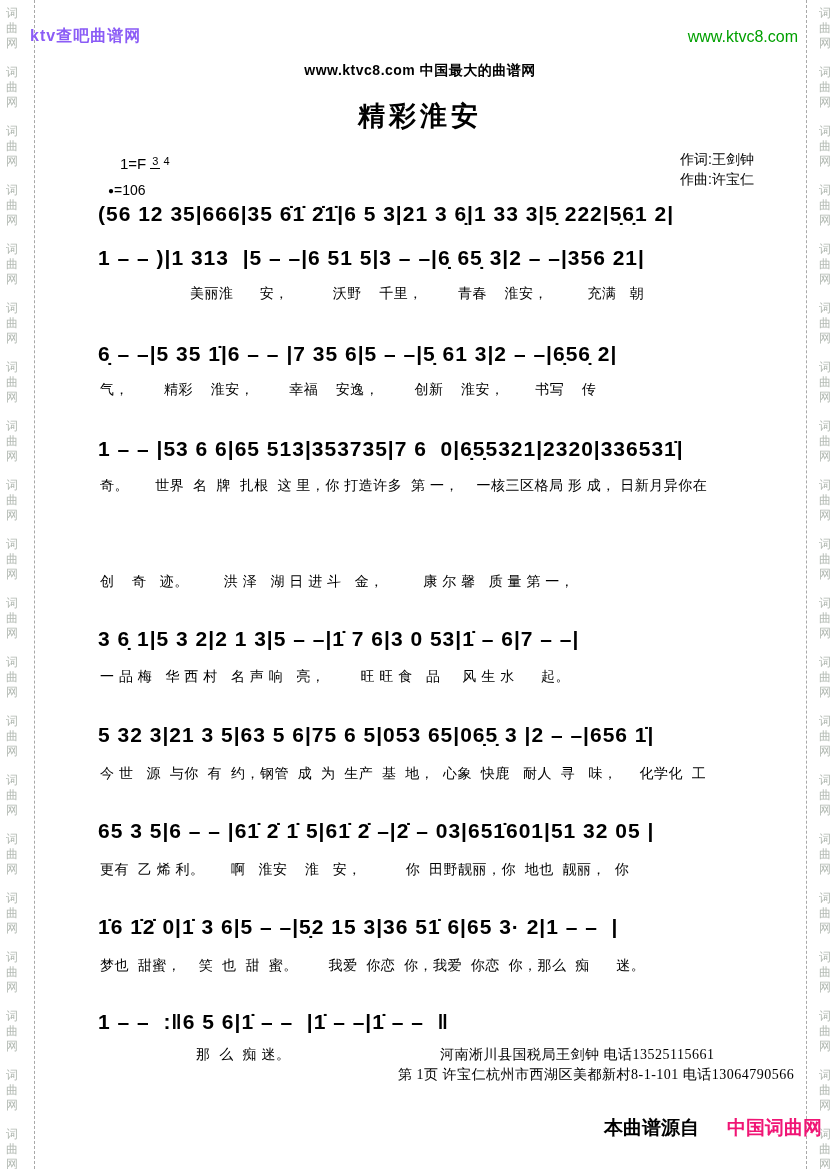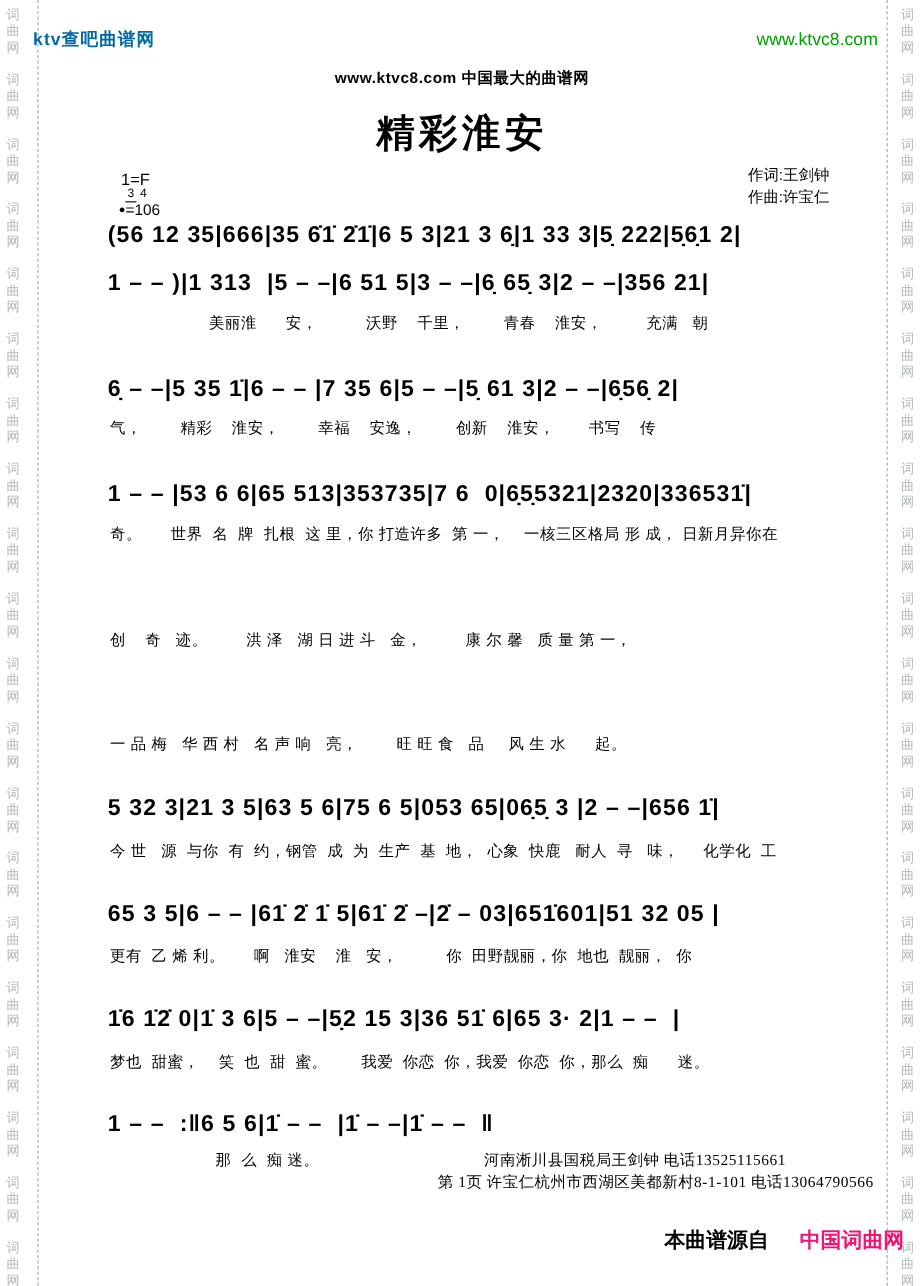--- a/index.html
+++ b/index.html
@@ -23,37 +23,37 @@
   .wm-group{margin-bottom:14px;text-align:center;}
   .dash{
     position:absolute;top:0;bottom:0;width:0;
     border-left:1px dashed #a8a8a8;
   }
   .dash-left{left:34px;}
   .dash-right{left:806px;}
   
   .hdr-left{
     position:absolute;left:30px;top:26px;
-    color:#0369a1;font-size:16px;font-weight:bold;letter-spacing:1px;
+    color:#8b5cf6;font-size:16px;font-weight:bold;letter-spacing:1px;
     text-decoration:none;
   }
   .hdr-center{
     position:absolute;left:0;right:0;top:26px;text-align:center;
     font-size:14px;color:#000;font-weight:bold;letter-spacing:0.5px;margin-top:36px;
   }
   .hdr-right{
     position:absolute;right:42px;top:28px;
     color:#00a000;font-size:16px;text-decoration:none;margin-left:35px;
   }
   
   .title{
     position:absolute;left:0;right:0;top:98px;text-align:center;
-    font-size:35px;font-weight:bold;letter-spacing:4px;
-  }
-  .keysig{position:absolute;left:110px;top:155px;font-size:15px;display:flex;align-items:flex-start;flex-direction:column;}
+    font-size:27px;font-weight:bold;letter-spacing:4px;
+  }
+  .keysig{position:absolute;left:120px;top:155px;font-size:15px;display:flex;align-items:center;}
   .frac{display:inline-block;text-align:center;margin-left:4px;font-size:11px;line-height:13px;position:relative;top:-2px;}
   .frac .num{border-bottom:1px solid #000;padding:0 2px 1px;}
   .frac .den{padding-top:1px;}
   .tempo{position:absolute;left:108px;top:182px;font-size:14px;}
   .tempo .dot{font-size:10px;vertical-align:1px;}
   .credits{position:absolute;left:650px;top:149px;font-size:14px;line-height:20px;margin-left:30px;}
   
   .notes{
     position:absolute;left:98px;
     font-family:Liberation Sans, sans-serif;
@@ -310,20 +310,21 @@
   <div class="lyr" style="top:285px;left:190px">美丽淮      安，          沃野    千里，        青春    淮安，         充满   朝</div>
 
   <div class="notes" style="top:342px">6̣ – –|5 35 1̇|6 – – |7 35 6|5 – –|5̣ 61 3|2 – –|6̣56̣ 2|</div>
   <div class="lyr" style="top:381px;left:100px">气，        精彩    淮安，        幸福    安逸，        创新    淮安，       书写    传</div>
 
   <div class="notes" style="top:437px">1 – – |53 6 6|65 513|353735|7 6  0|6̣5̣5321|2320|336531̇|</div>
   <div class="lyr" style="top:477px;left:100px">奇。      世界  名  牌  扎根  这 里，你 打造许多  第 一，    一核三区格局 形 成， 日新月异你在</div>
 
   <div class="lyr" style="top:573px;left:100px">创    奇   迹。        洪 泽   湖 日 进 斗   金，         康 尔 馨   质 量 第 一，</div>
 
+  <div class="notes" style="top:627px">3 6̣ 1|5 3 2|2 1 3|5 – –|1̇ 7 6|3 0 53|1̇ – 6|7 – –|</div>
   <div class="lyr" style="top:668px;left:100px">一 品 梅   华 西 村   名 声 响   亮，        旺 旺 食   品     风 生 水      起。</div>
 
   <div class="notes" style="top:723px">5 32 3|21 3 5|63 5 6|75 6 5|053 65|06̣5̣ 3 |2 – –|656 1̇|</div>
   <div class="lyr" style="top:765px;left:100px">今 世   源  与你  有  约，钢管  成  为  生产  基  地，  心象  快鹿   耐人  寻   味，     化学化  工</div>
 
   <div class="notes" style="top:819px">65 3 5|6 – – |61̇ 2̇ 1̇ 5|61̇ 2̇ –|2̇ – 03|651̇601|51 32 05 |</div>
   <div class="lyr" style="top:861px;left:100px">更有  乙 烯 利。      啊   淮安    淮   安，          你  田野靓丽，你  地也  靓丽，  你</div>
 
   <div class="notes" style="top:915px">1̇6 1̇2̇ 0|1̇ 3 6|5 – –|5̣2 15 3|36 51̇ 6|65 3· 2|1 – –  |</div>
   <div class="lyr" style="top:957px;left:100px">梦也  甜蜜，    笑  也  甜  蜜。       我爱  你恋  你，我爱  你恋  你，那么  痴      迷。</div>

